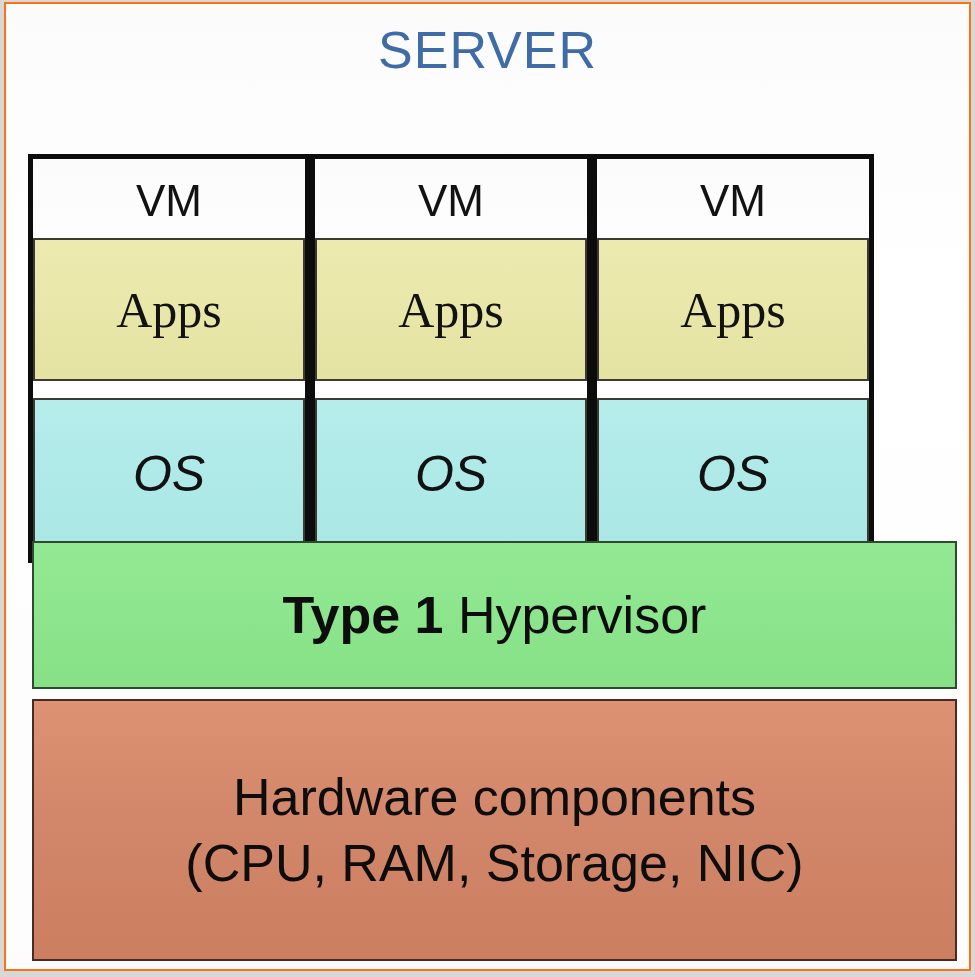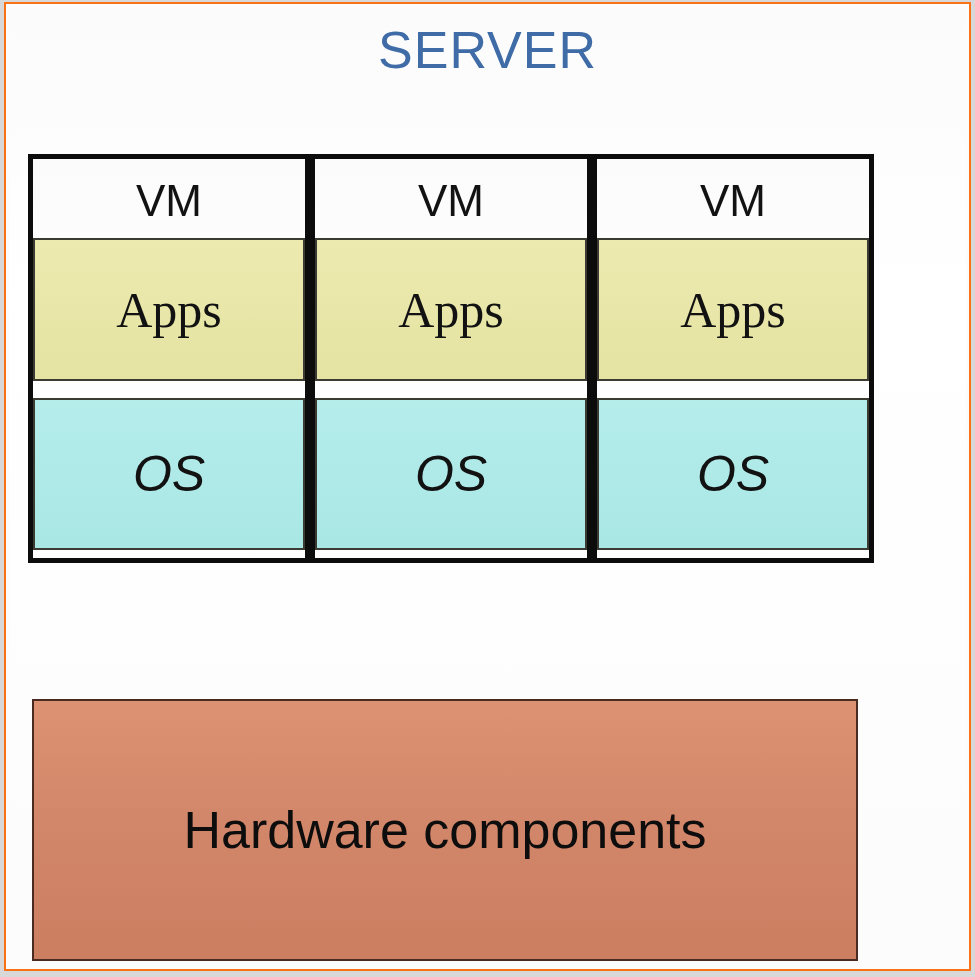--- a/index.html
+++ b/index.html
@@ -146,21 +146,21 @@
     white-space: nowrap;
   }
   .hypervisor-text .strong { font-weight: 700; }
   .hypervisor-text .normal { font-weight: 400; }
 
   
   .hardware-band {
     position: absolute;
     left: 23px;
     top: 692px;
-    width: 826px;
+    width: 925px;
     height: 262px;
     box-sizing: border-box;
     border: 2px solid #4a2b22;
     background: #d18465;
     background-image: linear-gradient(180deg, #dd9273 0%, #d3876a 45%, #cb7e60 100%);
     display: flex;
     flex-direction: column;
     align-items: center;
     justify-content: center;
     user-select: none;
@@ -198,20 +198,26 @@
         </div>
 
         <div class="vm-box">
           <div class="vm-label">VM</div>
           <div class="vm-inner-box apps-box">Apps</div>
           <div class="vm-inner-box os-box">OS</div>
         </div>
 
       </div>
 
+      <div class="hypervisor-band">
+        <div class="hypervisor-text">
+          <span class="strong">Type 1</span><span class="normal"> Hypervisor</span>
+        </div>
+      </div>
 
       <div class="hardware-band">
         <div class="hardware-line">Hardware components</div>
+        <div class="hardware-line">(CPU, RAM, Storage, NIC)</div>
       </div>
 
     </div>
   </div>
 </div>
 
 </body></html>

